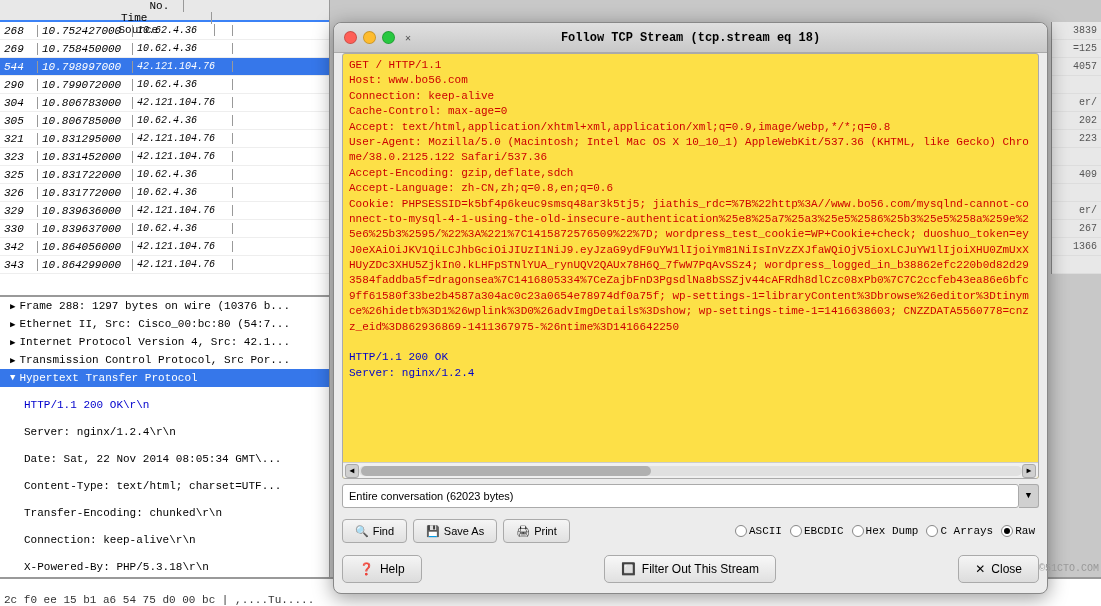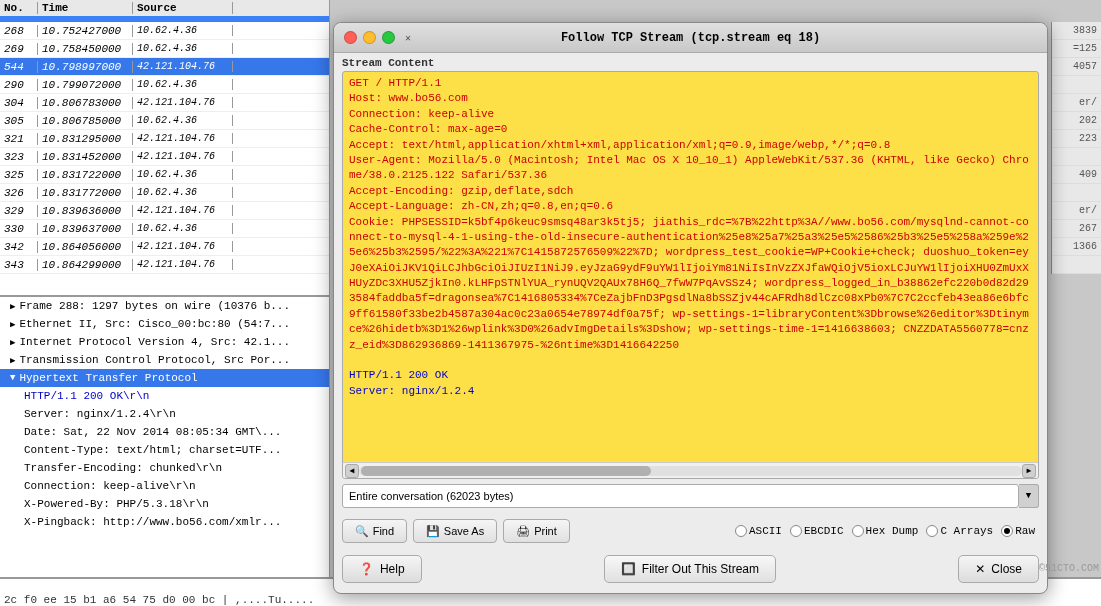--- a/index.html
+++ b/index.html
@@ -20,24 +20,25 @@
       width: 330px;
       height: 606px;
       background: #fff;
       border-right: 1px solid #999;
       overflow: hidden;
     }
 
     .packet-header-row {
       display: flex;
       background: #e8e8e8;
-      border-bottom: 6px solid #3b82f6;
-      font-weight: bold;
+      border-bottom: 2px solid #3b82f6;
+      font-weight: normal;
       height: 22px;
       align-items: center;
+      flex-direction: column;
     }
 
     .col-no { width: 38px; border-right: 1px solid #999; padding: 0 4px; }
     .col-time { width: 95px; border-right: 1px solid #999; padding: 0 4px; }
     .col-src { width: 100px; border-right: 1px solid #999; padding: 0 4px; }
 
     .packet-row {
       display: flex;
       height: 18px;
       align-items: center;
@@ -74,20 +75,21 @@
       margin-right: 4px;
       font-size: 9px;
     }
     .tree-item.expanded::before {
       content: '▼';
       margin-right: 4px;
       font-size: 9px;
     }
     .tree-item.child {
       padding-left: 24px;
+      margin-top: 9px;
     }
     .tree-item.selected {
       background: #3677ea;
       color: white;
     }
 
     
     .hex-panel {
       position: absolute;
       top: 577px; left: 0;
@@ -497,21 +499,20 @@
   <div class="dialog-titlebar">
     <div class="traffic-lights">
       <div class="tl-btn tl-close"></div>
       <div class="tl-btn tl-min"></div>
       <div class="tl-btn tl-max"></div>
     </div>
     <span style="width:16px; font-size:10px; color:#555; margin-right:6px; display:flex; align-items:center;">✕</span>
     <div class="dialog-title-text">Follow TCP Stream (tcp.stream eq 18)</div>
   </div>
 
-  <div class="stream-content-label">Stream Content</div>
 
   <div class="stream-content-box">
     <div class="stream-text-area" id="stream-text">
     <div class="red" style="white-space: pre-wrap; word-break: break-all;">GET / HTTP/1.1
 Host: www.bo56.com
 Connection: keep-alive
 Cache-Control: max-age=0
 Accept: text/html,application/xhtml+xml,application/xml;q=0.9,image/webp,*/*;q=0.8
 User-Agent: Mozilla/5.0 (Macintosh; Intel Mac OS X 10_10_1) AppleWebKit/537.36 (KHTML, like Gecko) Chrome/38.0.2125.122 Safari/537.36
 Accept-Encoding: gzip,deflate,sdch

